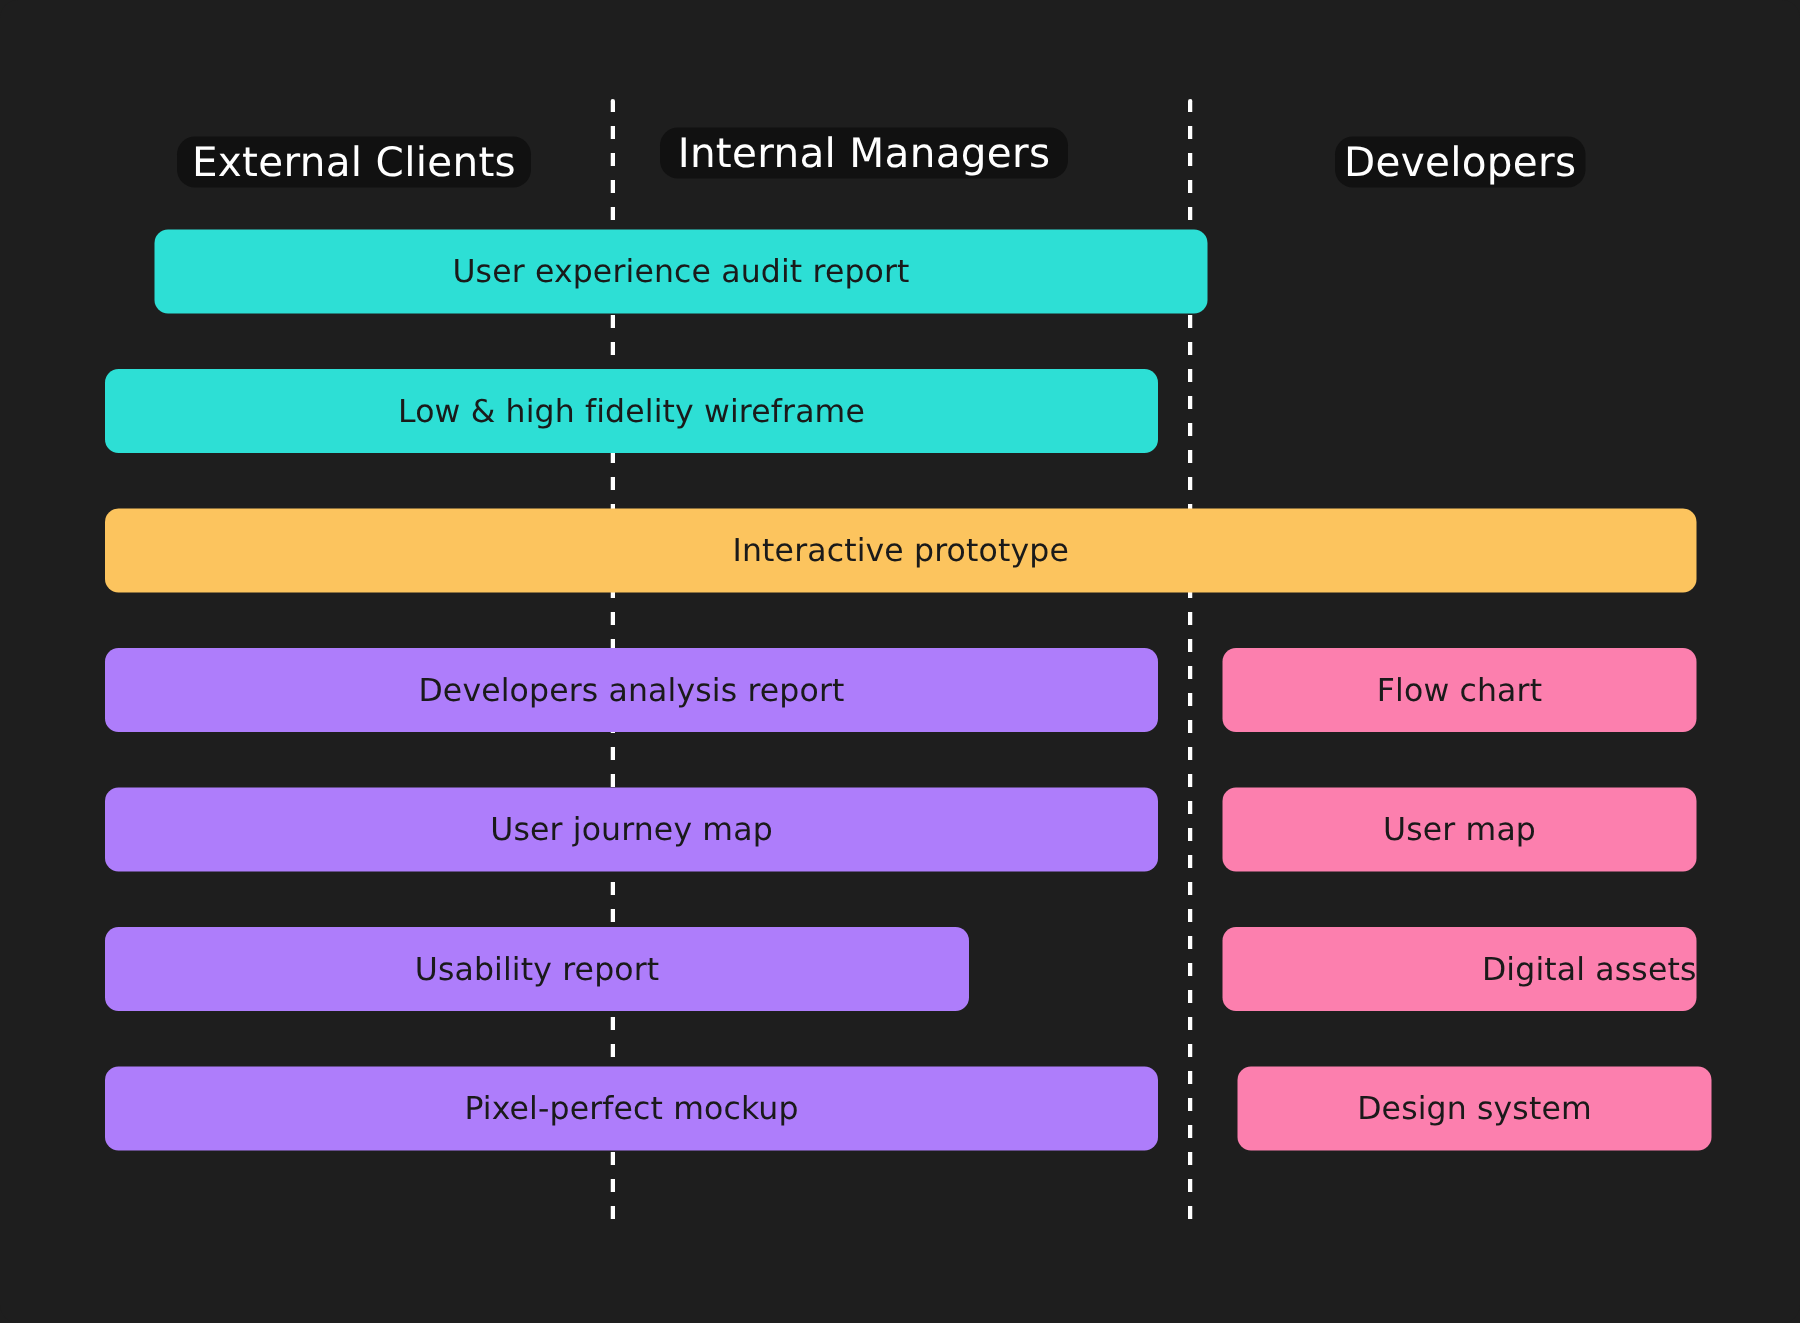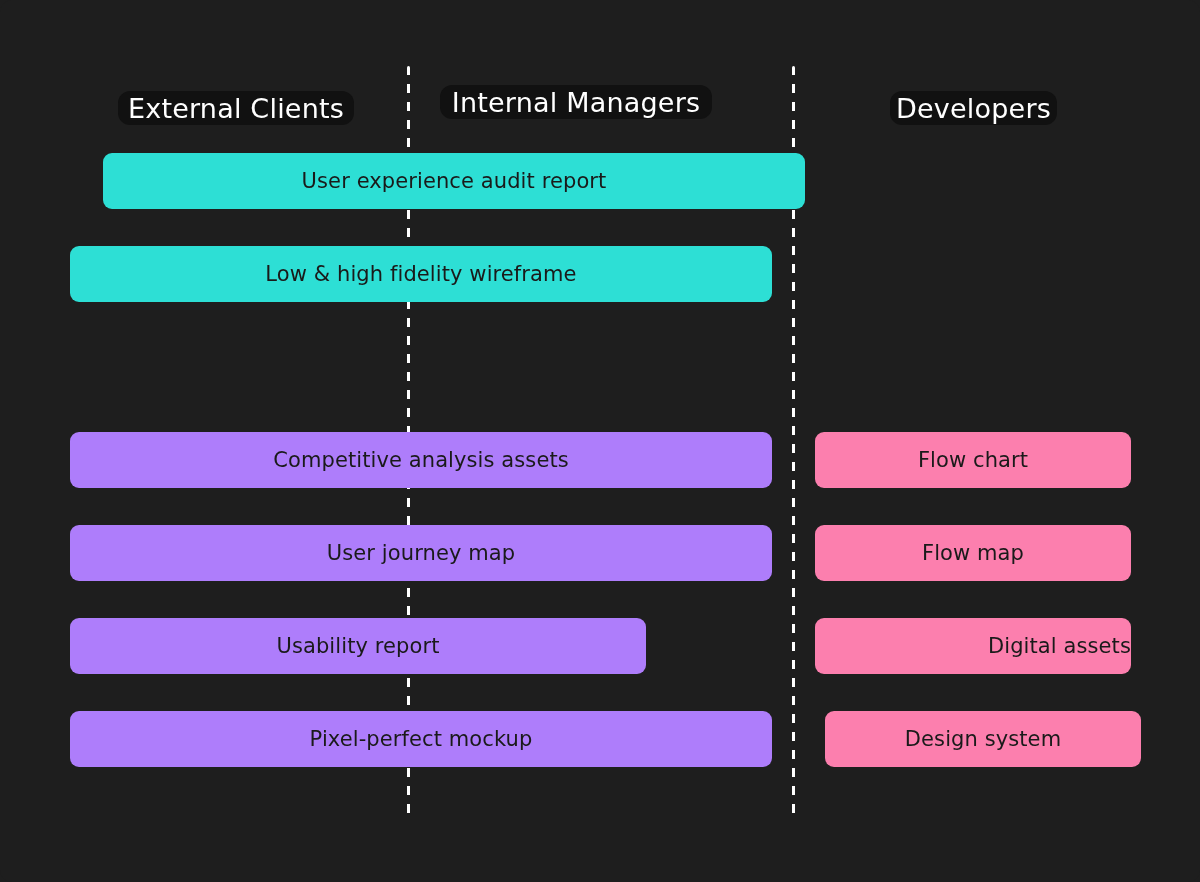--- a/index.html
+++ b/index.html
@@ -97,43 +97,46 @@
   </div>
 
   <div class="bar swatch-teal" style="left:70px; top:153px; width:702px;margin-left:33px;">
     <span class="bar-label">User experience audit report</span>
   </div>
 
   <div class="bar swatch-teal" style="left:70px; top:246px; width:702px;">
     <span class="bar-label">Low &amp; high fidelity wireframe</span>
   </div>
 
+  <div class="bar swatch-orange" style="left:70px; top:339px; width:1061px;">
+    <span class="bar-label">Interactive prototype</span>
+  </div>
 
   <div class="bar swatch-purple" style="left:70px; top:432px; width:702px;">
-    <span class="bar-label">Competitive analysis assets</span>
+    <span class="bar-label">Developers analysis report</span>
   </div>
 
   <div class="bar swatch-purple" style="left:70px; top:525px; width:702px;">
     <span class="bar-label">User journey map</span>
   </div>
 
   <div class="bar swatch-purple" style="left:70px; top:618px; width:576px;">
     <span class="bar-label">Usability report</span>
   </div>
 
   <div class="bar swatch-purple" style="left:70px; top:711px; width:702px;">
     <span class="bar-label">Pixel-perfect mockup</span>
   </div>
 
   <div class="bar swatch-pink" style="left:815px; top:432px; width:316px;">
     <span class="bar-label">Flow chart</span>
   </div>
 
   <div class="bar swatch-pink" style="left:815px; top:525px; width:316px;">
-    <span class="bar-label">Flow map</span>
+    <span class="bar-label">User map</span>
   </div>
 
   <div class="bar swatch-pink" style="left:815px; top:618px; width:316px;justify-content:flex-end;">
     <span class="bar-label">Digital assets</span>
   </div>
 
   <div class="bar swatch-pink" style="left:825px; top:711px; width:316px;justify-content:center;">
     <span class="bar-label">Design system</span>
   </div>
 

